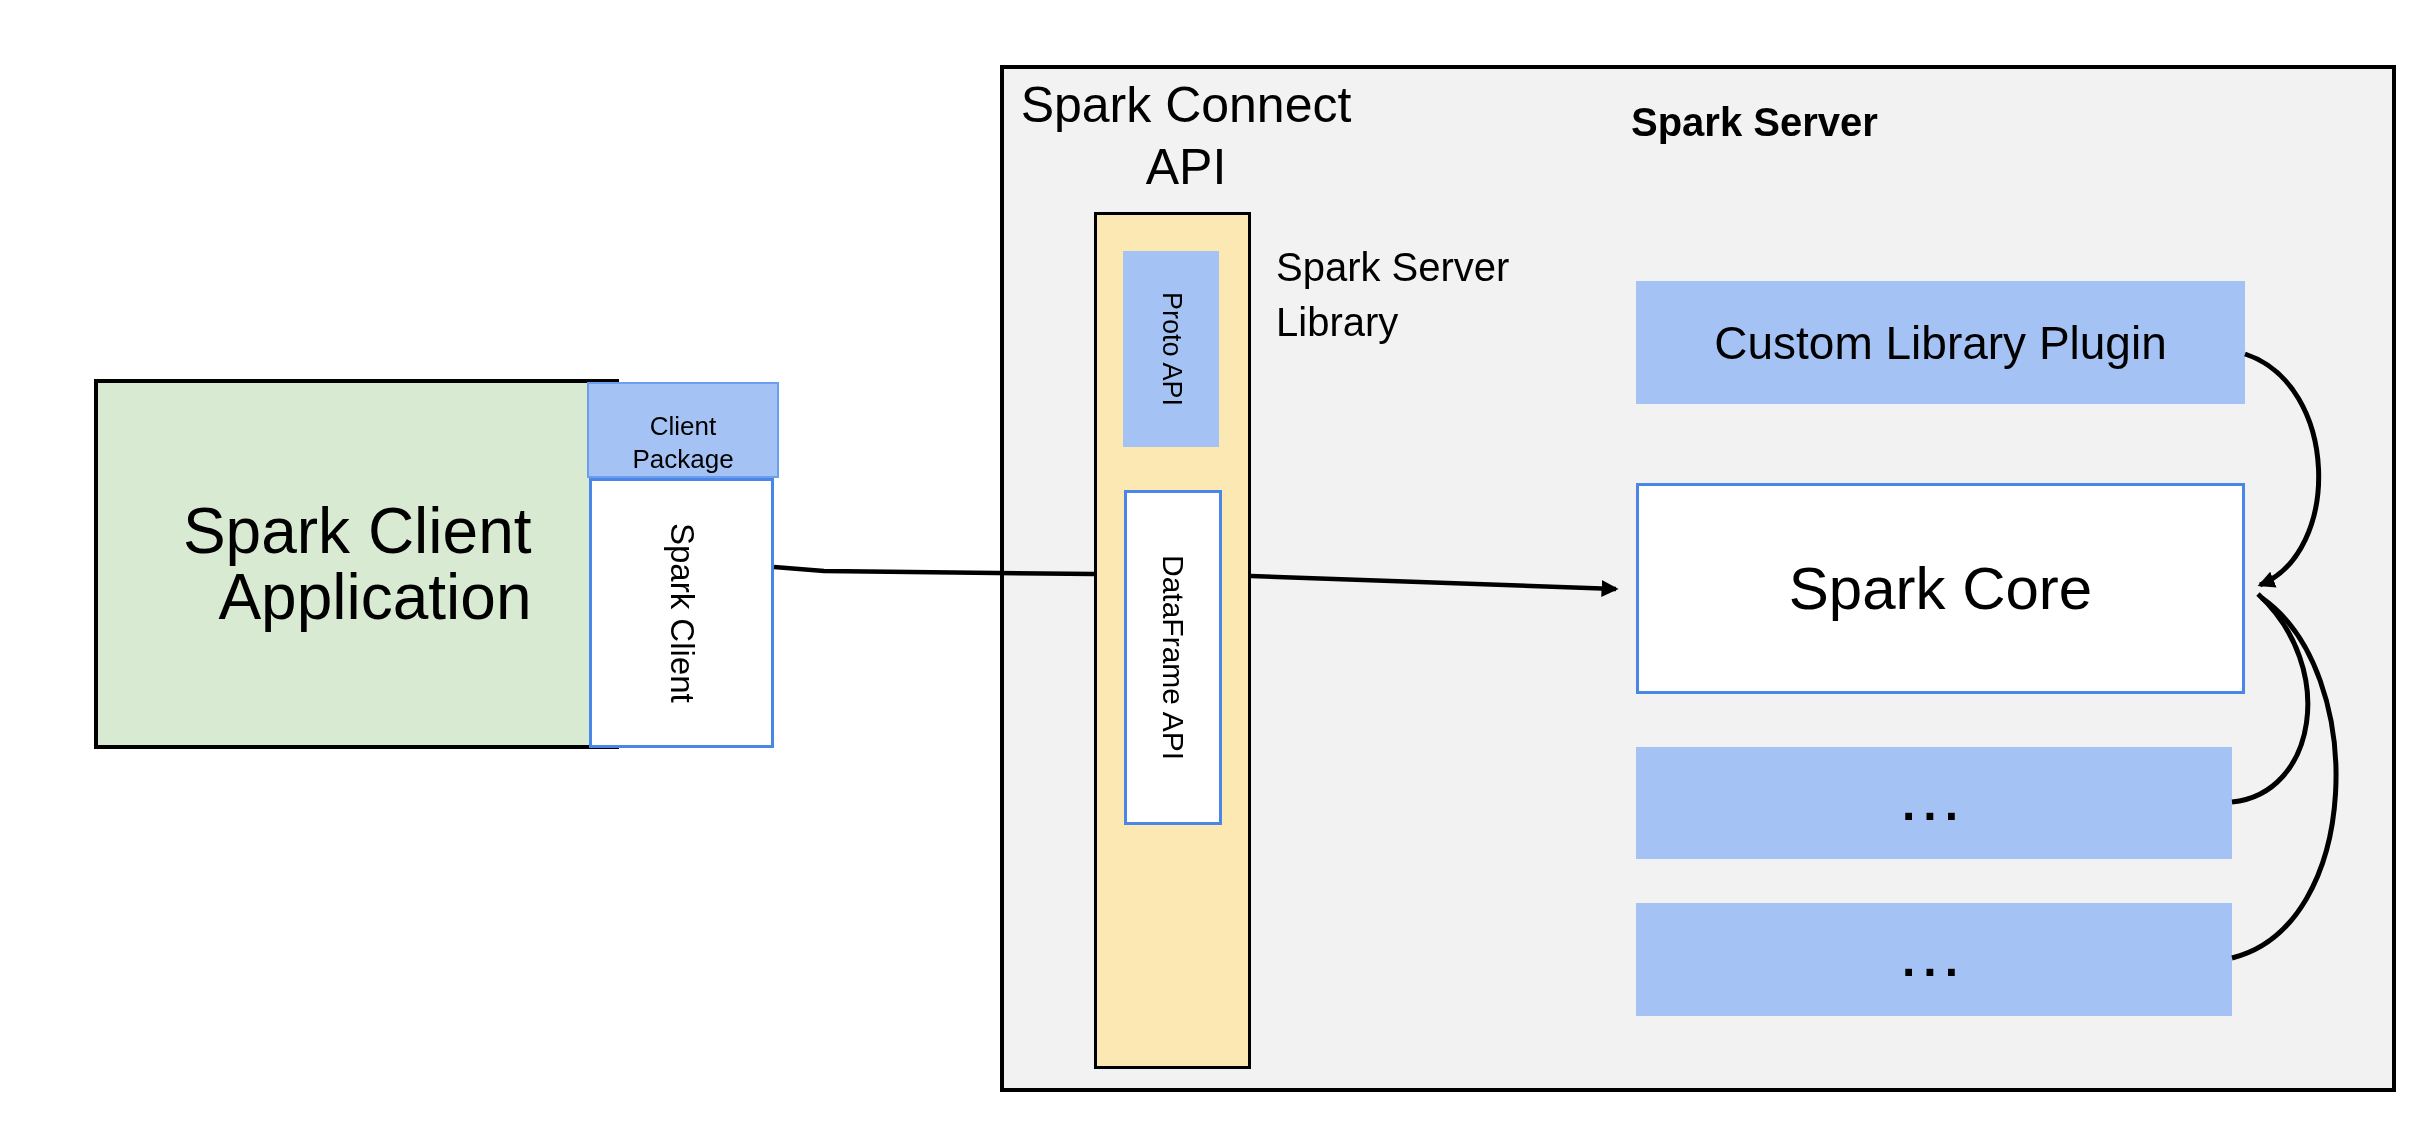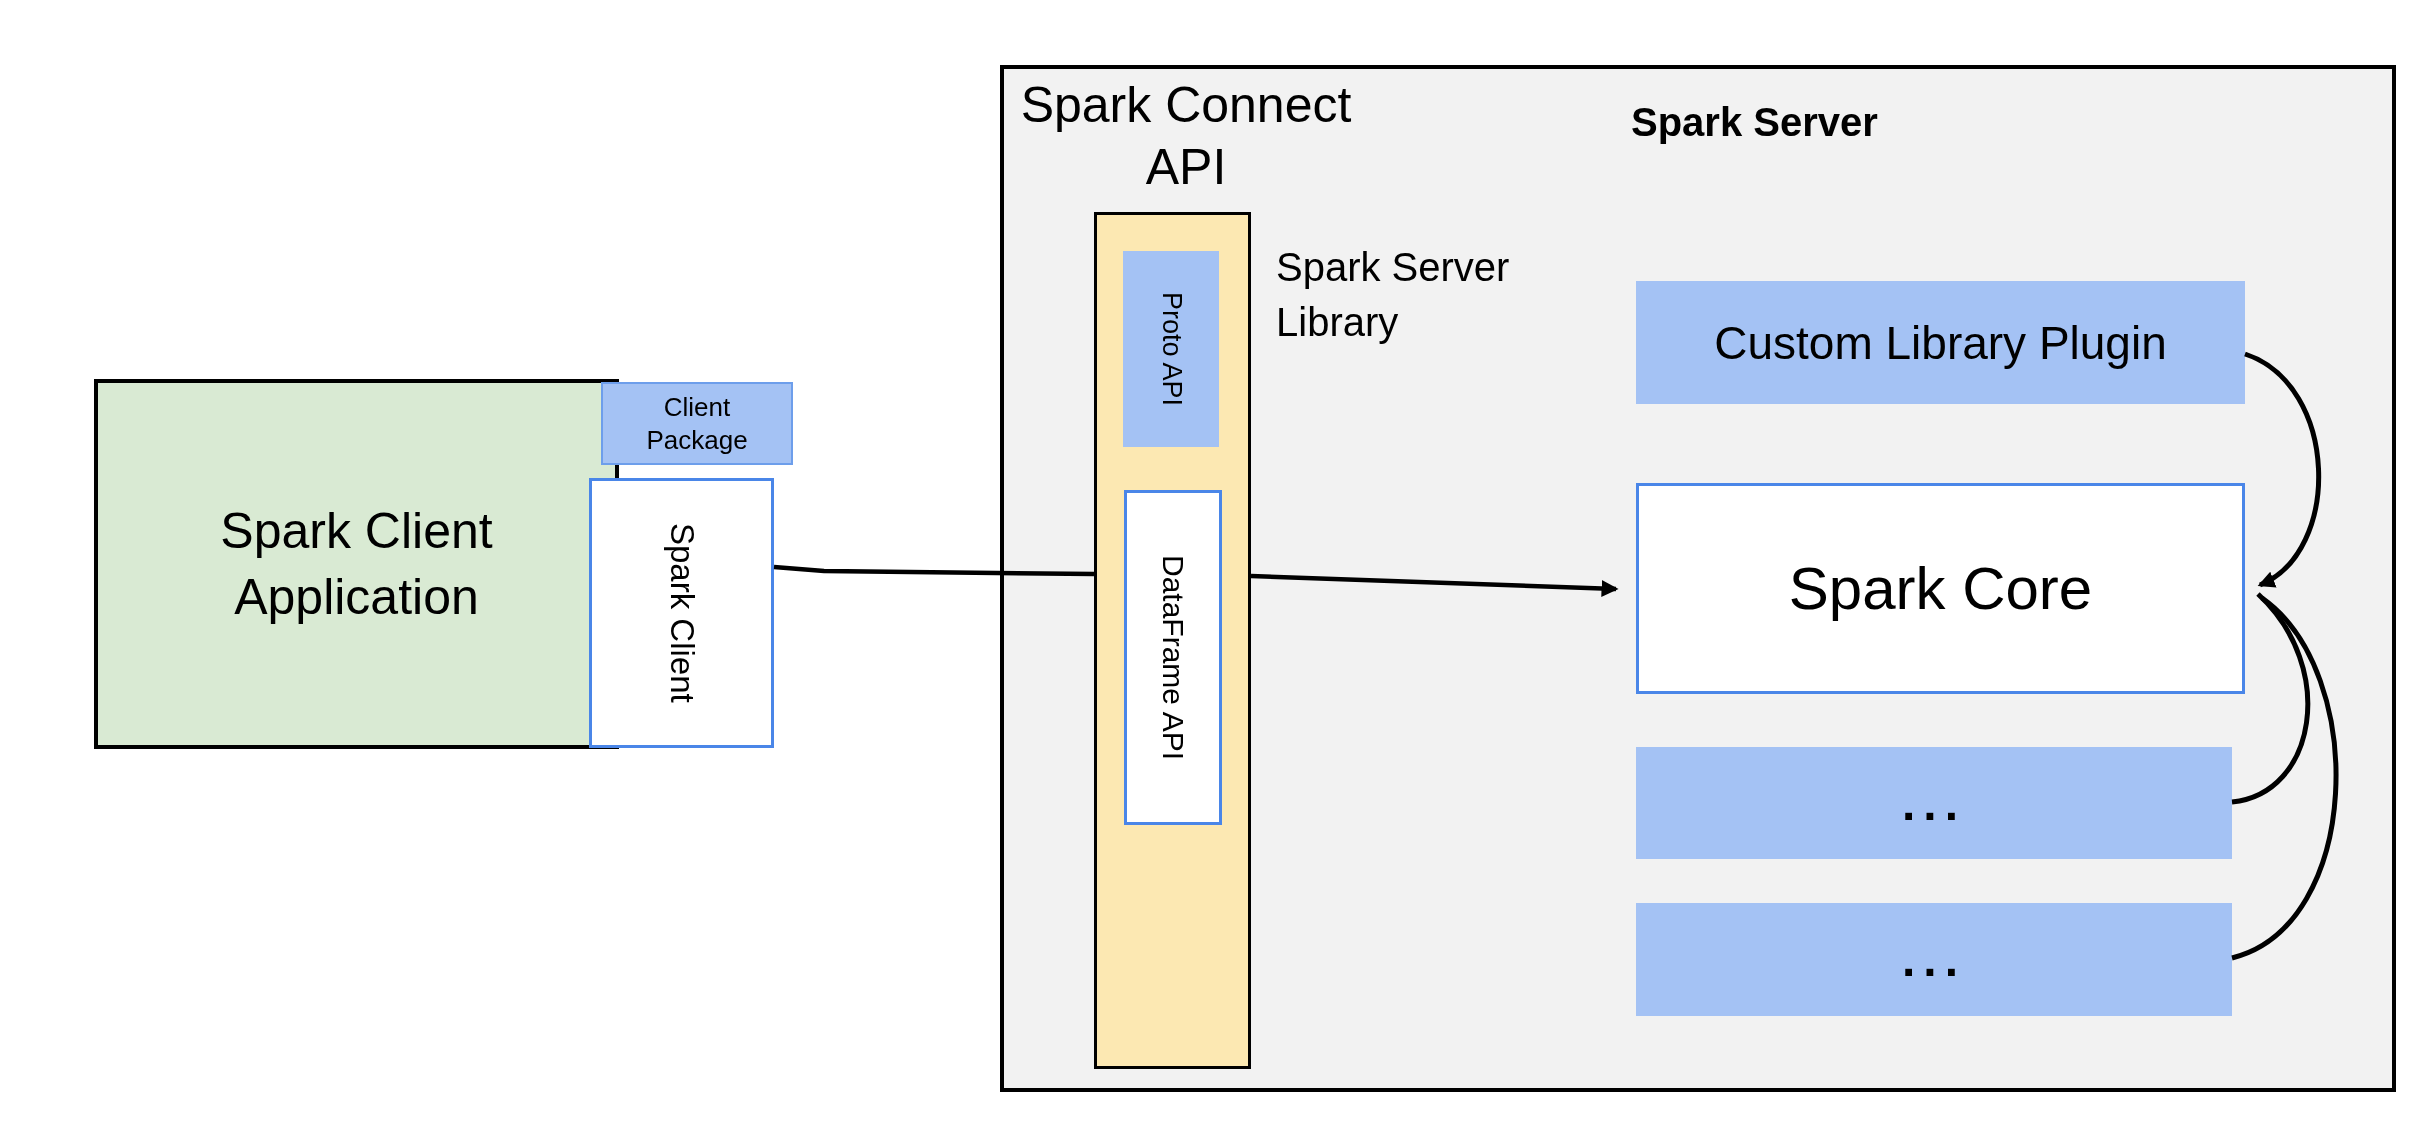--- a/index.html
+++ b/index.html
@@ -31,31 +31,31 @@
 
   
   .client-app-box {
     left: 70px; top: 379px; width: 525px; height: 370px;
     background: var(--green-fill, #d9ead3);
     border: 4px solid #000;
     z-index: 1;
     display: flex; align-items: center; justify-content: center;
   }
   .client-app-label {
-    font-size: 50px; line-height: 66px; text-align: center;
+    font-size: 64px; line-height: 66px; text-align: right;
     width: 350px; letter-spacing: 0px;
   }
 
   
   .client-package-box {
-    left: 577px; top: 382px; width: 192px; height: 83px;
+    left: 563px; top: 382px; width: 192px; height: 96px;
     background: var(--blue-fill, #a4c2f4);
     border: 2px solid var(--blue-border-light, #6d9eeb);
     z-index: 2;
-    display: flex; align-items: center; justify-content: center;
+    display: flex; align-items: flex-end; justify-content: center;
   }
   .client-package-label {
     font-size: 26px; line-height: 33px; text-align: center; width: 160px;
   }
 
   
   .spark-client-box {
     left: 565px; top: 478px; width: 185px; height: 270px;
     background: #fff;
     border: 3px solid var(--blue-border, #4a86e8);

